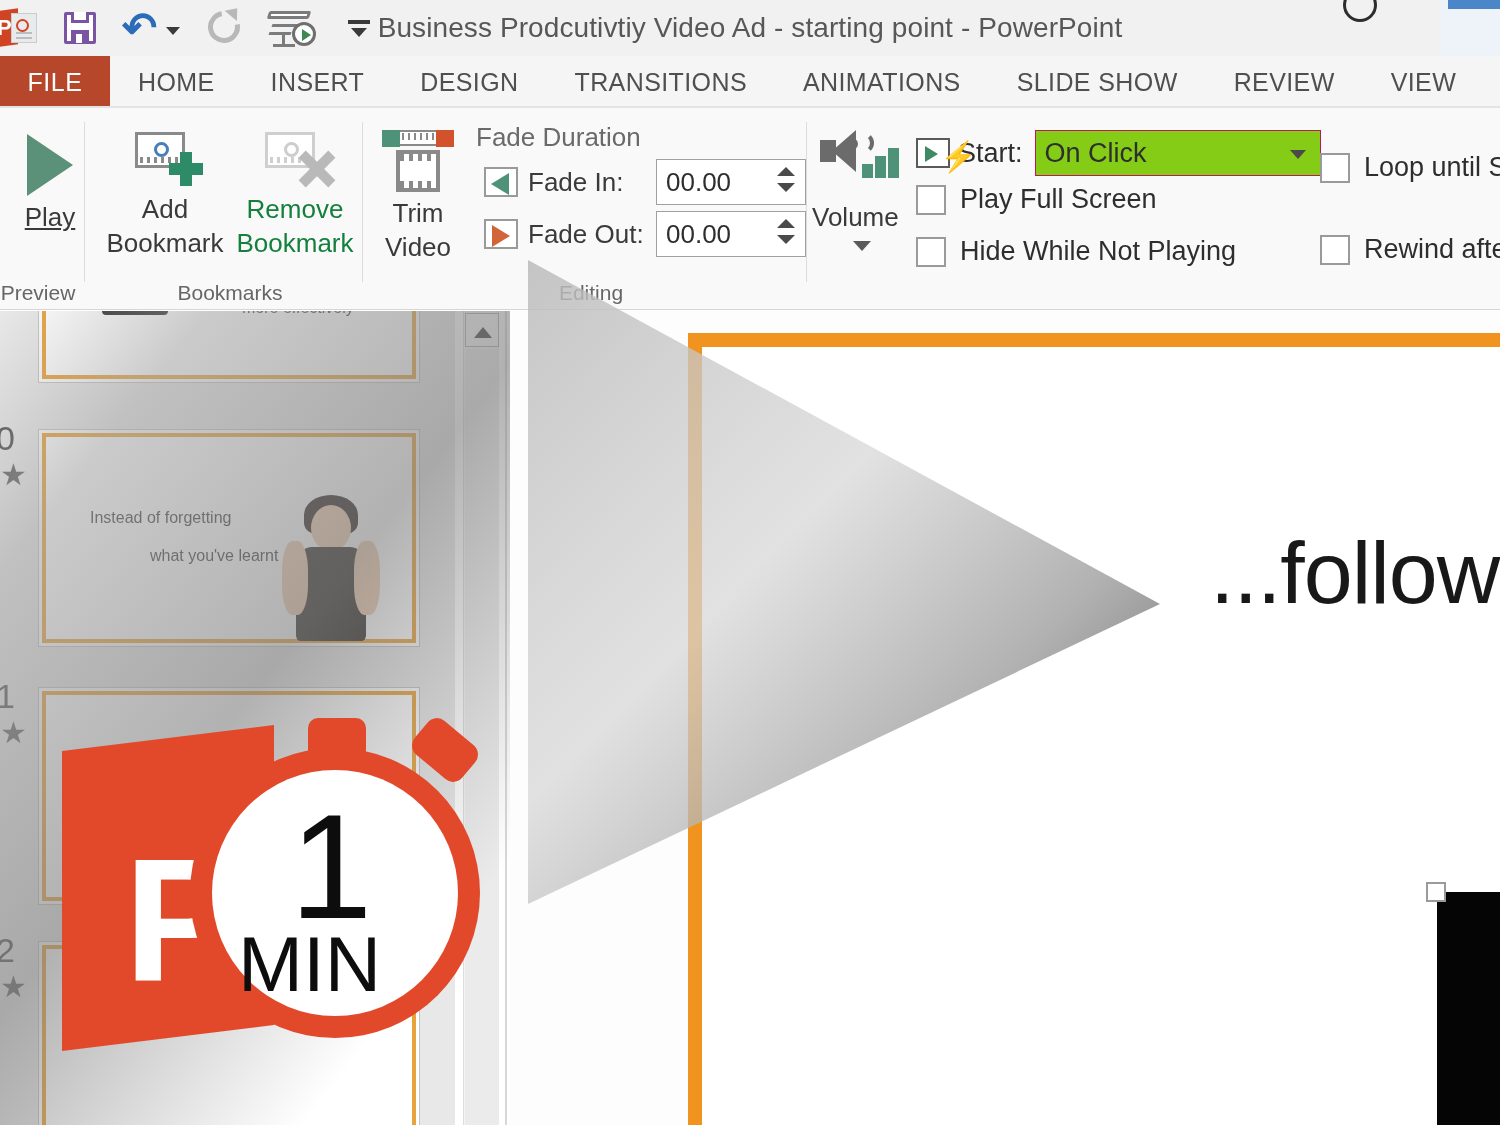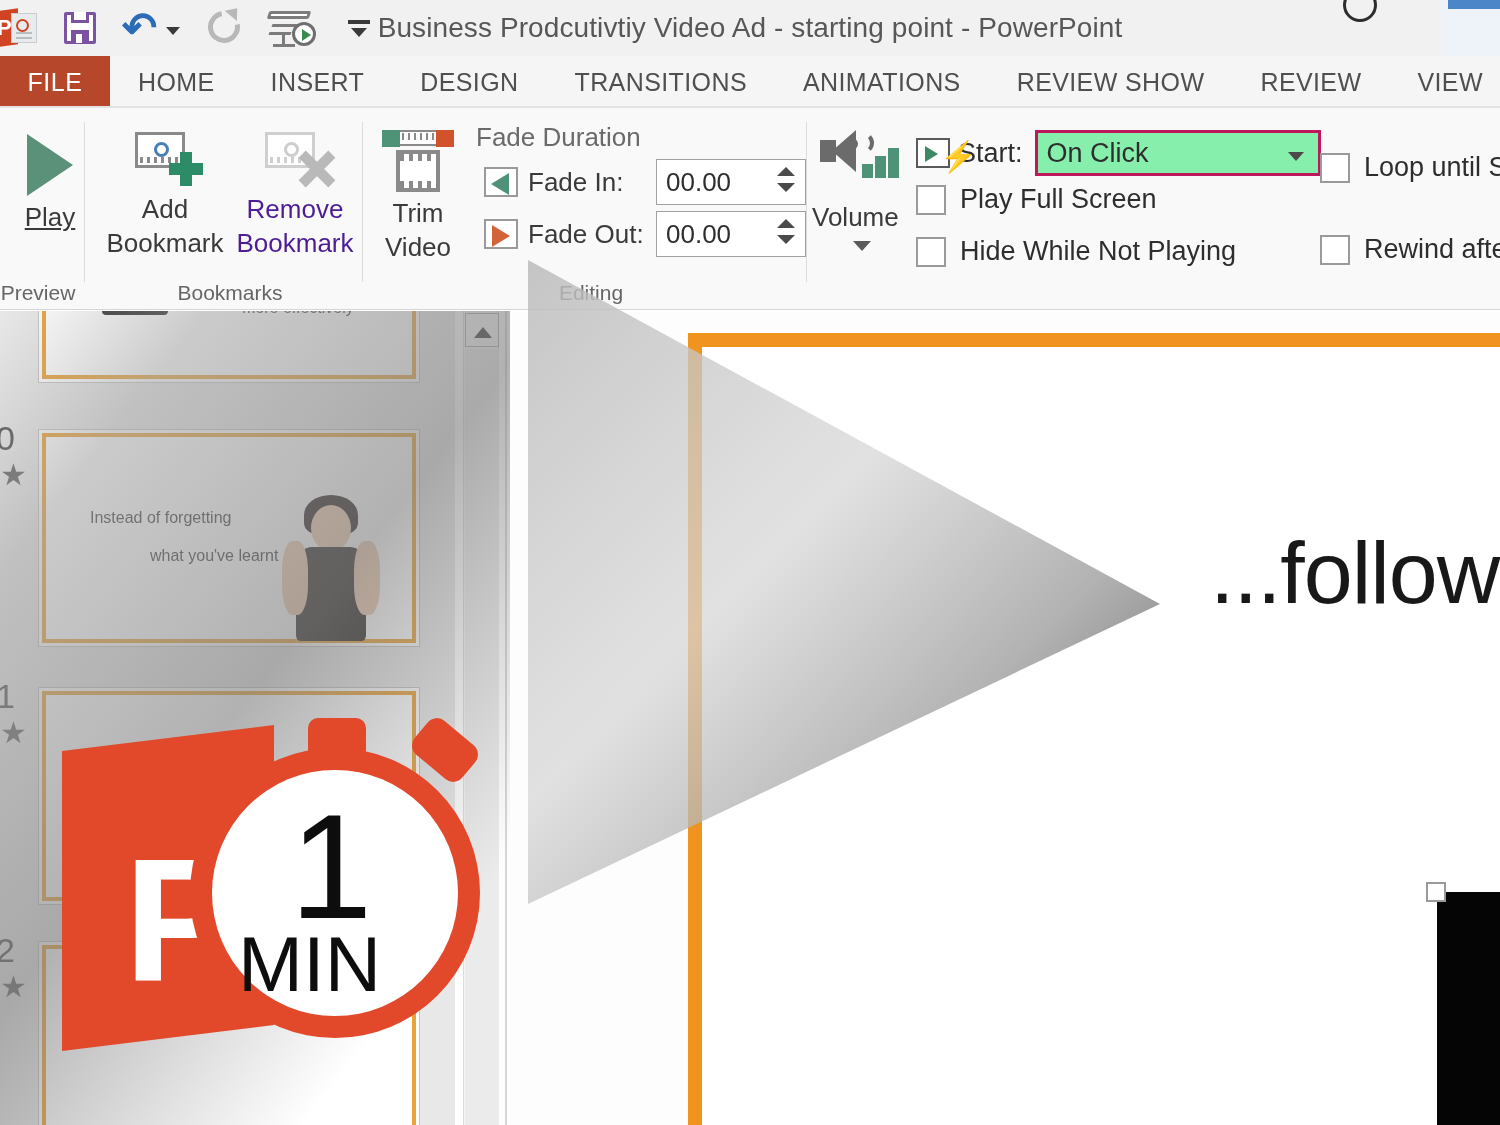--- a/index.html
+++ b/index.html
@@ -179,21 +179,21 @@
     position:absolute; left:44px; top:22px; width:34px; height:34px;
   }
   .plus::before{content:"";position:absolute;left:11px;top:0;width:12px;height:34px;background:#2e8b68;}
   .plus::after{content:"";position:absolute;left:0;top:11px;width:34px;height:12px;background:#2e8b68;}
   .xmark{ position:absolute; left:42px; top:20px; width:38px; height:38px;}
   .xmark::before,.xmark::after{
     content:"";position:absolute;left:15px;top:-2px;width:10px;height:42px;background:#b9b9b9;
   }
   .xmark::before{transform:rotate(45deg);} .xmark::after{transform:rotate(-45deg);}
   .bm-lbl{ font-size:26px; color:#3a3a3a; line-height:34px;}
-  .bm-lbl.dis{ color:#4c1d95;}
+  .bm-lbl.dis{ color:#15803d;}
   .lbl-bookmarks{ left:100px; width:260px;}
 
   
   .trim{ position:absolute; left:372px; top:18px; width:92px; text-align:center;}
   .trim-icon{ width:72px; height:66px; position:relative; margin:2px auto 2px auto;}
   .trim-icon .bar{
     position:absolute; left:6px; top:2px; width:60px; height:16px;
     background:#fff; border:2px solid #8a8a8a;
     background-image:repeating-linear-gradient(to right,#8a8a8a 0 2px,#fff 2px 6px);
     background-size:100% 7px; background-repeat:no-repeat; background-position:0 1px;
@@ -255,21 +255,21 @@
   .vol-icon .b3{position:absolute;left:72px;top:20px;width:11px;height:30px;background:#4e9277;}
   .vol-lbl{ font-size:26px; color:#3a3a3a; margin-top:2px;}
   .vol-caret{ width:0;height:0;border-left:9px solid transparent;border-right:9px solid transparent;border-top:10px solid #5a5a5a;margin:8px auto 0 auto;}
 
   .start-row{ position:absolute; left:916px; top:22px; display:flex; align-items:center;}
   .start-ico{ width:34px; height:30px; border:2px solid #5a5a5a; background:#fff; position:relative; margin-right:8px;}
   .start-ico::after{content:"";position:absolute;left:7px;top:6px;width:0;height:0;border-left:13px solid #3f8a66;border-top:8px solid transparent;border-bottom:8px solid transparent;}
   .bolt{ position:absolute; left:22px; top:4px; color:#e0a93a; font-size:30px; line-height:26px;}
   .start-lbl{ font-size:27px; color:#2e2e2e; margin-right:12px;}
   .combo{
-    width:286px; height:46px; border:3px solid #be185d; background:#86efac;
+    width:286px; height:46px; border:1px solid #be185d; background:#84cc16;
     display:flex; align-items:center; position:relative;
   }
   .combo span{ font-size:27px; color:#2e2e2e; padding-left:9px;}
   .combo .c{position:absolute;right:14px;top:19px;width:0;height:0;border-left:8px solid transparent;border-right:8px solid transparent;border-top:9px solid #4a4a4a;}
 
   .chk-row{ display:flex; align-items:center; }
   .chk{ width:30px; height:30px; border:2px solid #9a9a9a; background:#fff; margin-right:14px;}
   .chk-lbl{ font-size:27px; color:#2e2e2e; white-space:nowrap;}
   .cb1{ position:absolute; left:916px; top:76px;}
   .cb2{ position:absolute; left:916px; top:128px;}
@@ -448,21 +448,21 @@
 </div>
 
 <div class="tabstrip">
   <div class="tab-file">FILE</div>
   <div class="tabs">
     <div class="tab">HOME</div>
     <div class="tab">INSERT</div>
     <div class="tab">DESIGN</div>
     <div class="tab">TRANSITIONS</div>
     <div class="tab">ANIMATIONS</div>
-    <div class="tab">REVIEW SHOW</div>
+    <div class="tab">SLIDE SHOW</div>
     <div class="tab">REVIEW</div>
     <div class="tab">VIEW</div>
     <div class="tab">FO</div>
   </div>
 </div>
 
 <div class="ribbon">
 
   <div class="play-btn">
     <div class="play-tri"></div>

